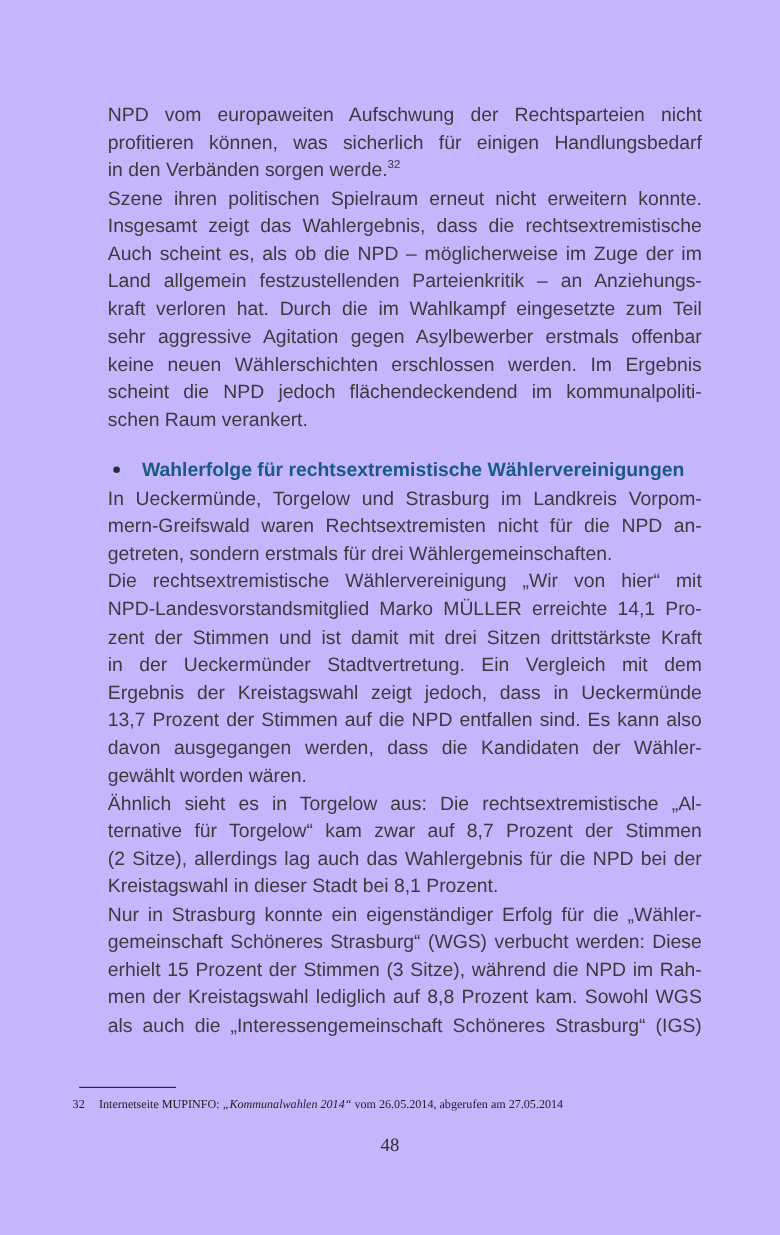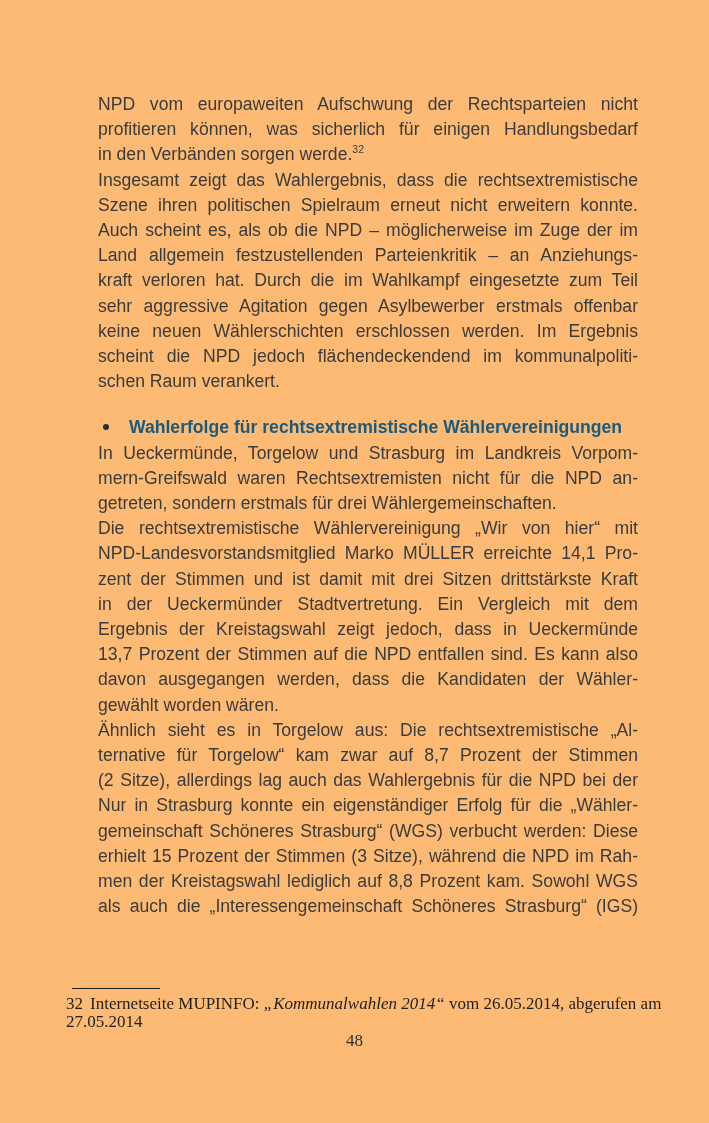--- a/index.html
+++ b/index.html
@@ -4,21 +4,21 @@
 <style>
   html,body{margin:0;padding:0;}
   body{
     width:709px;height:1123px;
     background:#ffffff;
     position:relative;
     font-family:"Liberation Sans", sans-serif;
     overflow:hidden;
   }
   .page{
-    position:absolute;inset:0;background:#fdba74;
+    position:absolute;inset:0;background:#c4b5fd;
   }
   
   .text-flow{
     position:absolute;
     left:98px;top:92px;width:540px;
     font-size:17.6px;
     line-height:25.2px;
     color:var(--body-color,#3b3b3b);
   }
   .para{margin:0;}
@@ -52,21 +52,21 @@
   .footnote-rule{
     position:absolute;
     left:72px;top:988px;
     width:88px;height:1px;
     background:#1b1b1b;
   }
   .footnote{
     position:absolute;
     left:66px;top:995px;width:600px;
     font-family:"Liberation Serif", serif;
-    font-size:17px;
+    font-size:11px;
     line-height:18px;
     color:var(--footnote-color,#1f1f1f);
   }
   .footnote .fn-num{
     display:inline-block;
     width:24px;
   }
   .footnote i{font-style:italic;}
   
   .page-number{
@@ -83,22 +83,22 @@
 
 <div class="page">
 
   <div class="text-flow">
       <div class="para">
         <div class="line justify">NPD vom europaweiten Aufschwung der Rechtsparteien nicht</div>
         <div class="line justify">profitieren können, was sicherlich für einigen Handlungsbedarf</div>
         <div class="line">in den Verbänden sorgen werde.<sup>32</sup></div>
       </div>
       <div class="para">
+        <div class="line justify">Szene ihren politischen Spielraum erneut nicht erweitern konnte.</div>
         <div class="line justify">Insgesamt zeigt das Wahlergebnis, dass die rechtsextremistische</div>
-        <div class="line justify">Szene ihren politischen Spielraum erneut nicht erweitern konnte.</div>
         <div class="line justify">Auch scheint es, als ob die NPD – möglicherweise im Zuge der im</div>
         <div class="line justify">Land allgemein festzustellenden Parteienkritik – an Anziehungs-</div>
         <div class="line justify">kraft verloren hat. Durch die im Wahlkampf eingesetzte zum Teil</div>
         <div class="line justify">sehr aggressive Agitation gegen Asylbewerber erstmals offenbar</div>
         <div class="line justify">keine neuen Wählerschichten erschlossen werden. Im Ergebnis</div>
         <div class="line justify">scheint die NPD jedoch flächendeckendend im kommunalpoliti-</div>
         <div class="line">schen Raum verankert.</div>
       </div>
       <div class="bullet-row"><span class="bullet-dot"></span><span class="heading-text">Wahlerfolge für rechtsextremistische Wählervereinigungen</span></div>
       <div class="para">
@@ -113,20 +113,21 @@
         <div class="line justify">in der Ueckermünder Stadtvertretung. Ein Vergleich mit dem</div>
         <div class="line justify">Ergebnis der Kreistagswahl zeigt jedoch, dass in Ueckermünde</div>
         <div class="line justify">13,7 Prozent der Stimmen auf die NPD entfallen sind. Es kann also</div>
         <div class="line justify">davon ausgegangen werden, dass die Kandidaten der Wähler-</div>
         <div class="line">gewählt worden wären.</div>
       </div>
       <div class="para">
         <div class="line justify">Ähnlich sieht es in Torgelow aus: Die rechtsextremistische „Al-</div>
         <div class="line justify">ternative für Torgelow“ kam zwar auf 8,7 Prozent der Stimmen</div>
         <div class="line justify">(2 Sitze), allerdings lag auch das Wahlergebnis für die NPD bei der</div>
+        <div class="line">Kreistagswahl in dieser Stadt bei 8,1 Prozent.</div>
       </div>
       <div class="para">
         <div class="line justify">Nur in Strasburg konnte ein eigenständiger Erfolg für die „Wähler-</div>
         <div class="line justify">gemeinschaft Schöneres Strasburg“ (WGS) verbucht werden: Diese</div>
         <div class="line justify">erhielt 15 Prozent der Stimmen (3 Sitze), während die NPD im Rah-</div>
         <div class="line justify">men der Kreistagswahl lediglich auf 8,8 Prozent kam. Sowohl WGS</div>
         <div class="line justify">als auch die „Interessengemeinschaft Schöneres Strasburg“ (IGS)</div>
       </div>
     </div>
 

